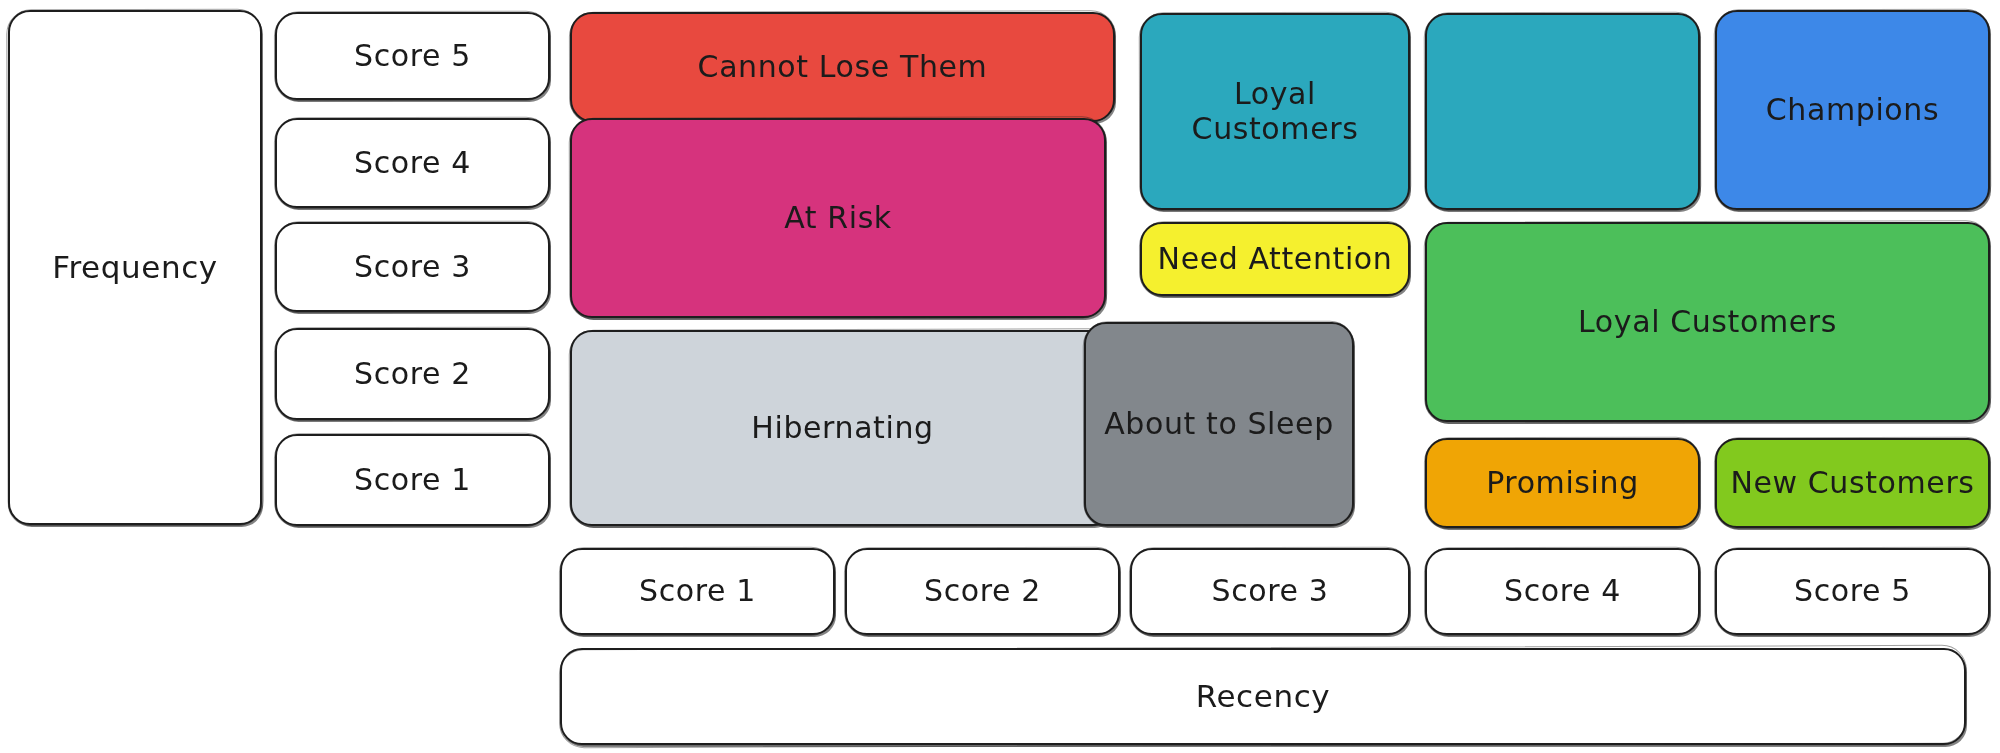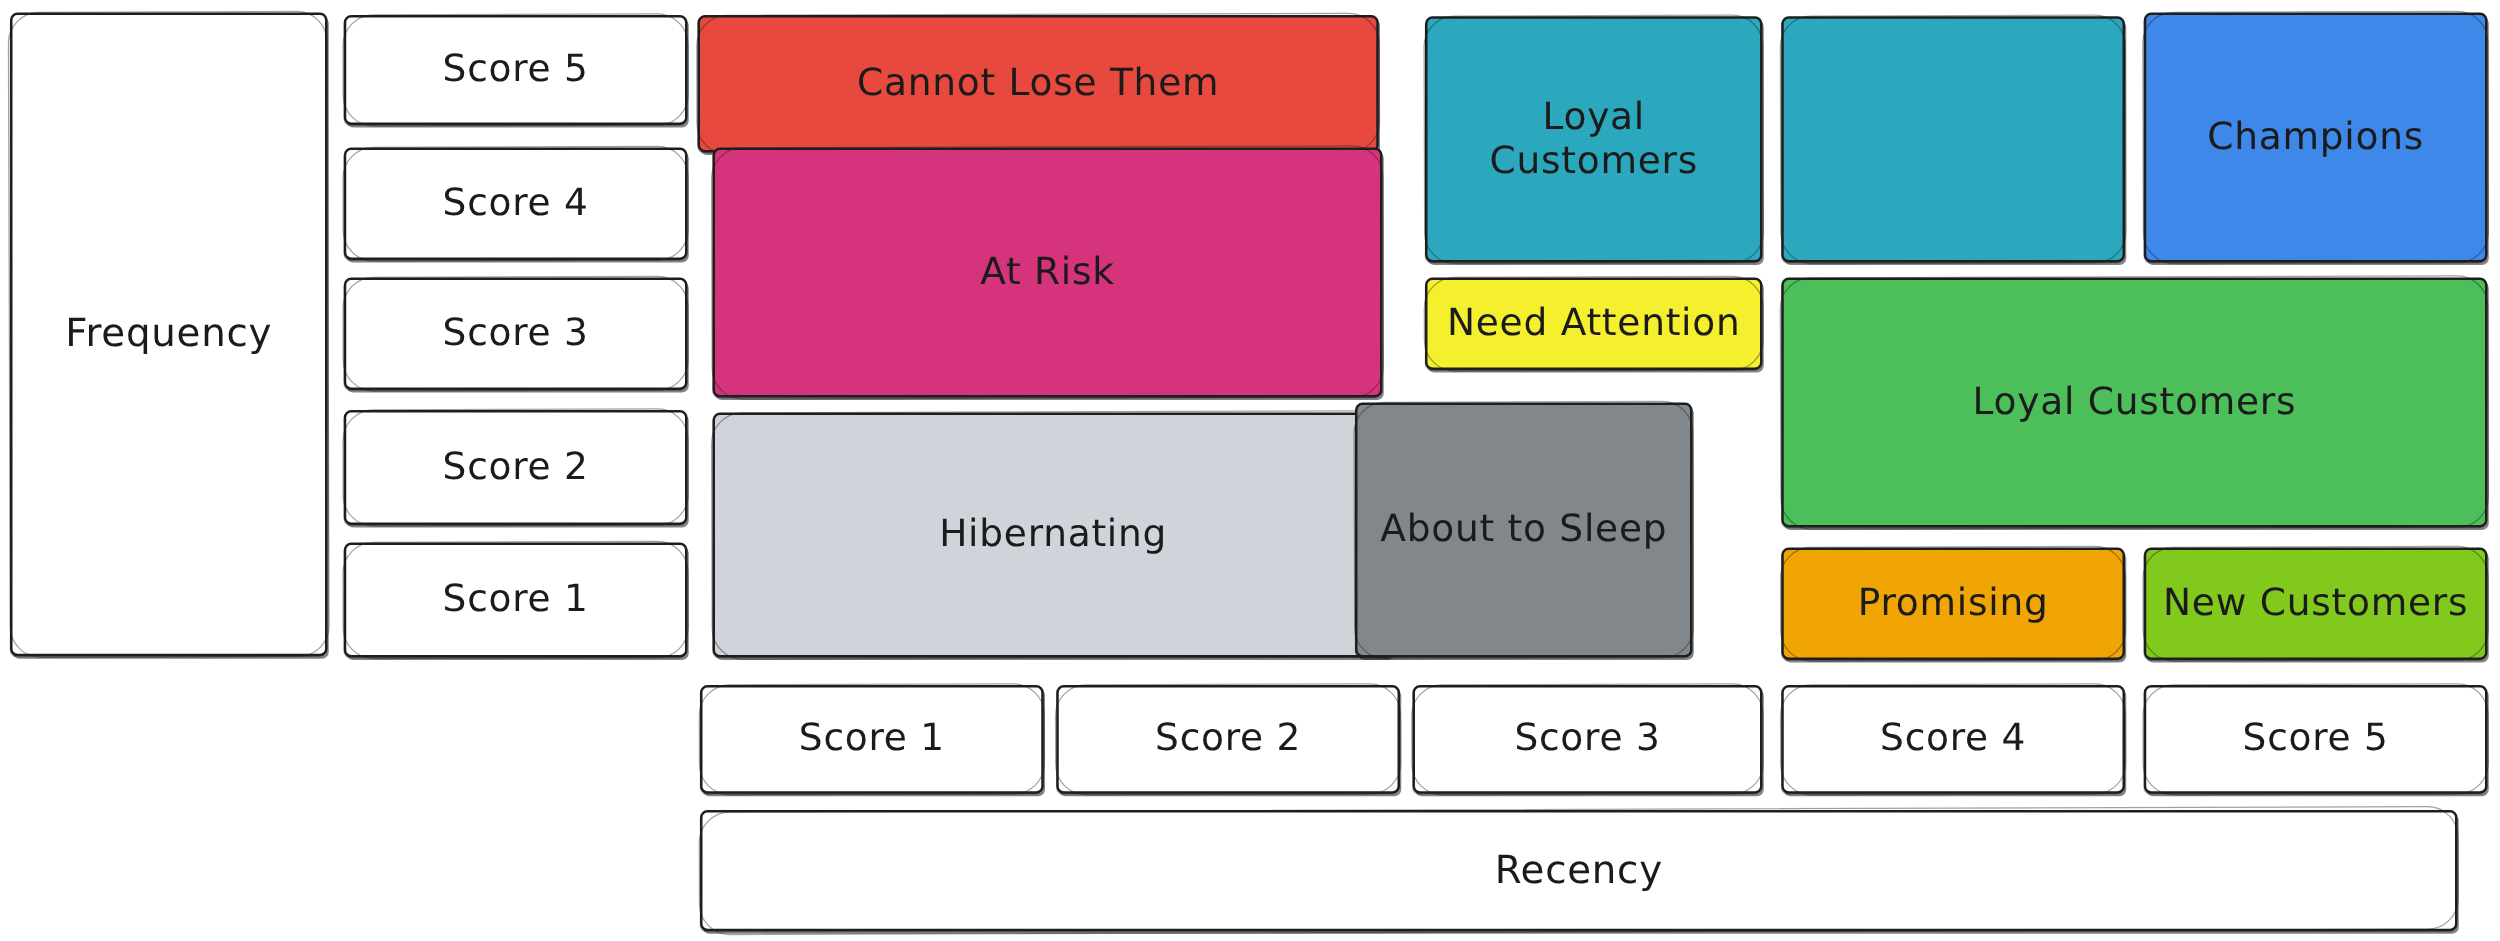--- a/index.html
+++ b/index.html
@@ -21,21 +21,21 @@
 
   
   .box {
     position: absolute;
     box-sizing: border-box;
     display: flex;
     align-items: center;
     justify-content: center;
     text-align: center;
     border: 2.2px solid #1e1e1e;
-    border-radius: 6px;
+    border-radius: 22px;
     color: #1b1b1b;
     font-family: "DejaVu Sans", sans-serif;
     font-size: 30px;
     font-weight: 400;
     letter-spacing: 0.6px;
     line-height: 1.15;
     padding: 0 8px;
     
     box-shadow:
       1.5px 2.5px 0 -0.5px rgba(30,30,30,0.55),
@@ -69,21 +69,21 @@
   <div class="box plain" style="left:275px; top:12px; width:275px; height:88px;">Score 5</div>
 
   <div class="box plain" style="left:275px; top:118px; width:275px; height:90px;">Score 4</div>
 
   <div class="box plain" style="left:275px; top:222px; width:275px; height:90px;">Score 3</div>
 
   <div class="box plain" style="left:275px; top:328px; width:275px; height:92px;">Score 2</div>
 
   <div class="box plain" style="left:275px; top:434px; width:275px; height:92px;">Score 1</div>
 
-  <div class="box seg" style="left:558px; top:12px; width:545px; height:110px; background:#e8493f;">Cannot Lose Them</div>
+  <div class="box seg" style="left:570px; top:12px; width:545px; height:110px; background:#e8493f;">Cannot Lose Them</div>
 
   <div class="box seg" style="left:1140px; top:13px; width:270px; height:197px; background:#2ba8bd;">Loyal Customers</div>
 
   <div class="box seg" style="left:1425px; top:13px; width:275px; height:197px; background:#2ba8bd;"></div>
 
   <div class="box seg" style="left:1715px; top:10px; width:275px; height:200px; background:#3d88e8;">Champions</div>
 
   <div class="box seg" style="left:570px; top:118px; width:536px; height:200px; background:#d6337d;">At Risk</div>
 
   <div class="box seg" style="left:1140px; top:222px; width:270px; height:74px; background:#f5f02e;">Need Attention</div>

